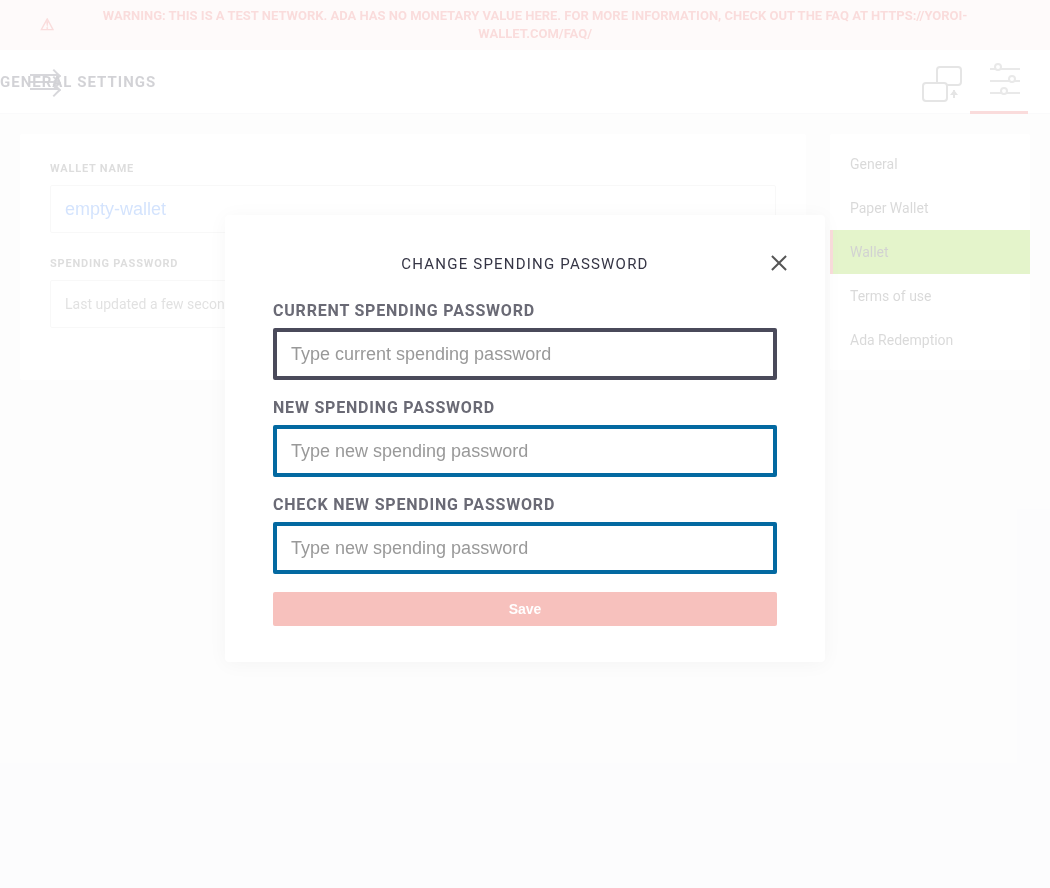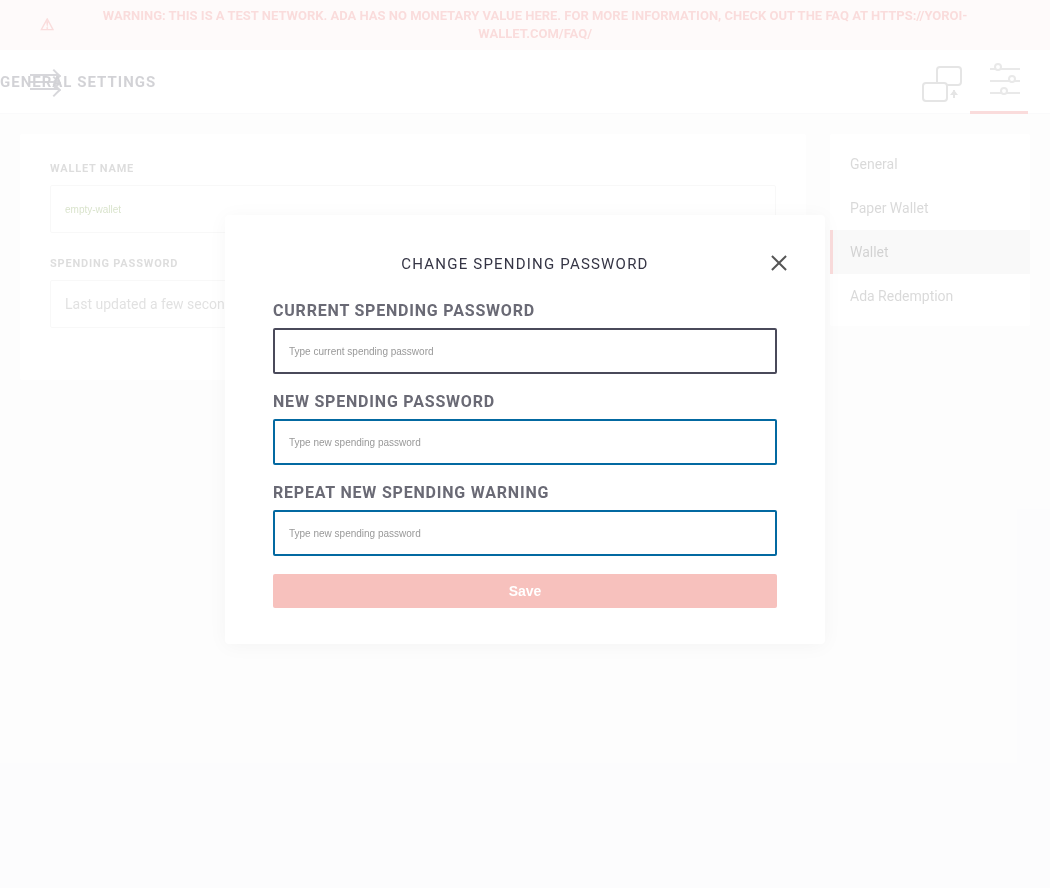--- a/index.html
+++ b/index.html
@@ -165,22 +165,22 @@
     letter-spacing: 0.8px;
     color: #666;
     margin-bottom: 10px;
   }
   .field-input {
     width: 100%;
     height: 48px;
     border: 1px solid #ddd;
     border-radius: 2px;
     padding: 0 14px;
-    font-size: 10px;
-    color: #4d7c0f;
+    font-size: 18px;
+    color: #3b82f6;
     background: #fff;
   }
   .field-input::placeholder { color: #999; }
   .password-row {
     display: flex;
     align-items: center;
     justify-content: space-between;
     height: 48px;
     border: 1px solid #ddd;
     border-radius: 2px;
@@ -201,21 +201,21 @@
     padding: 8px 0;
     height: fit-content;
   }
   .sidebar-item {
     padding: 14px 20px;
     font-size: 14px;
     color: #555;
     cursor: pointer;
   }
   .sidebar-item.active {
-    background: #e5e5e5;
+    background: #84cc16;
     border-left: 3px solid #e6615f;
     padding-left: 17px;
     color: #333;
   }
 
   
   .modal-overlay {
     position: absolute;
     inset: 0;
     background: rgba(255,255,255,0.78);
@@ -257,22 +257,22 @@
   .modal-close::after { transform: rotate(-45deg); }
 
   .modal .field-group { margin-bottom: 18px; }
   .modal .field-label {
     font-size: 16px;
     color: #6a6a75;
     letter-spacing: 0.8px;
     margin-bottom: 8px;
   }
   .modal .field-input {
-    height: 46px;
-    border: 2px solid #0369a1;
+    height: 52px;
+    border: 4px solid #0369a1;
   }
   .modal .field-input.focused {
     border-color: #4a4a5a;
   }
 
   .modal-note {
     text-align: center;
     color: #e6615f;
     font-size: 14px;
     font-weight: 600;
@@ -342,20 +342,21 @@
         <span class="pw-change">change</span>
       </div>
     </div>
 
   </div>
 
   <div class="sidebar">
     <div class="sidebar-item">General</div>
     <div class="sidebar-item">Paper Wallet</div>
     <div class="sidebar-item active">Wallet</div>
+    <div class="sidebar-item">Terms of use</div>
     <div class="sidebar-item">Ada Redemption</div>
   </div>
 
 </div>
 
 <div class="modal-overlay">
   <div class="modal">
     <div class="modal-title">CHANGE SPENDING PASSWORD</div>
     <div class="modal-close"></div>
 
@@ -363,20 +364,20 @@
       <div class="field-label">CURRENT SPENDING PASSWORD</div>
       <input class="field-input focused" type="password" placeholder="Type current spending password" style="">
     </div>
 
     <div class="field-group">
       <div class="field-label">NEW SPENDING PASSWORD</div>
       <input class="field-input" type="password" placeholder="Type new spending password" style="">
     </div>
 
     <div class="field-group">
-      <div class="field-label">REPEAT NEW SPENDING WARNING</div>
+      <div class="field-label">CHECK NEW SPENDING PASSWORD</div>
       <input class="field-input" type="password" placeholder="Type new spending password" style="">
     </div>
 
 
     <button class="modal-save">Save</button>
   </div>
 </div>
 
 </body></html>

